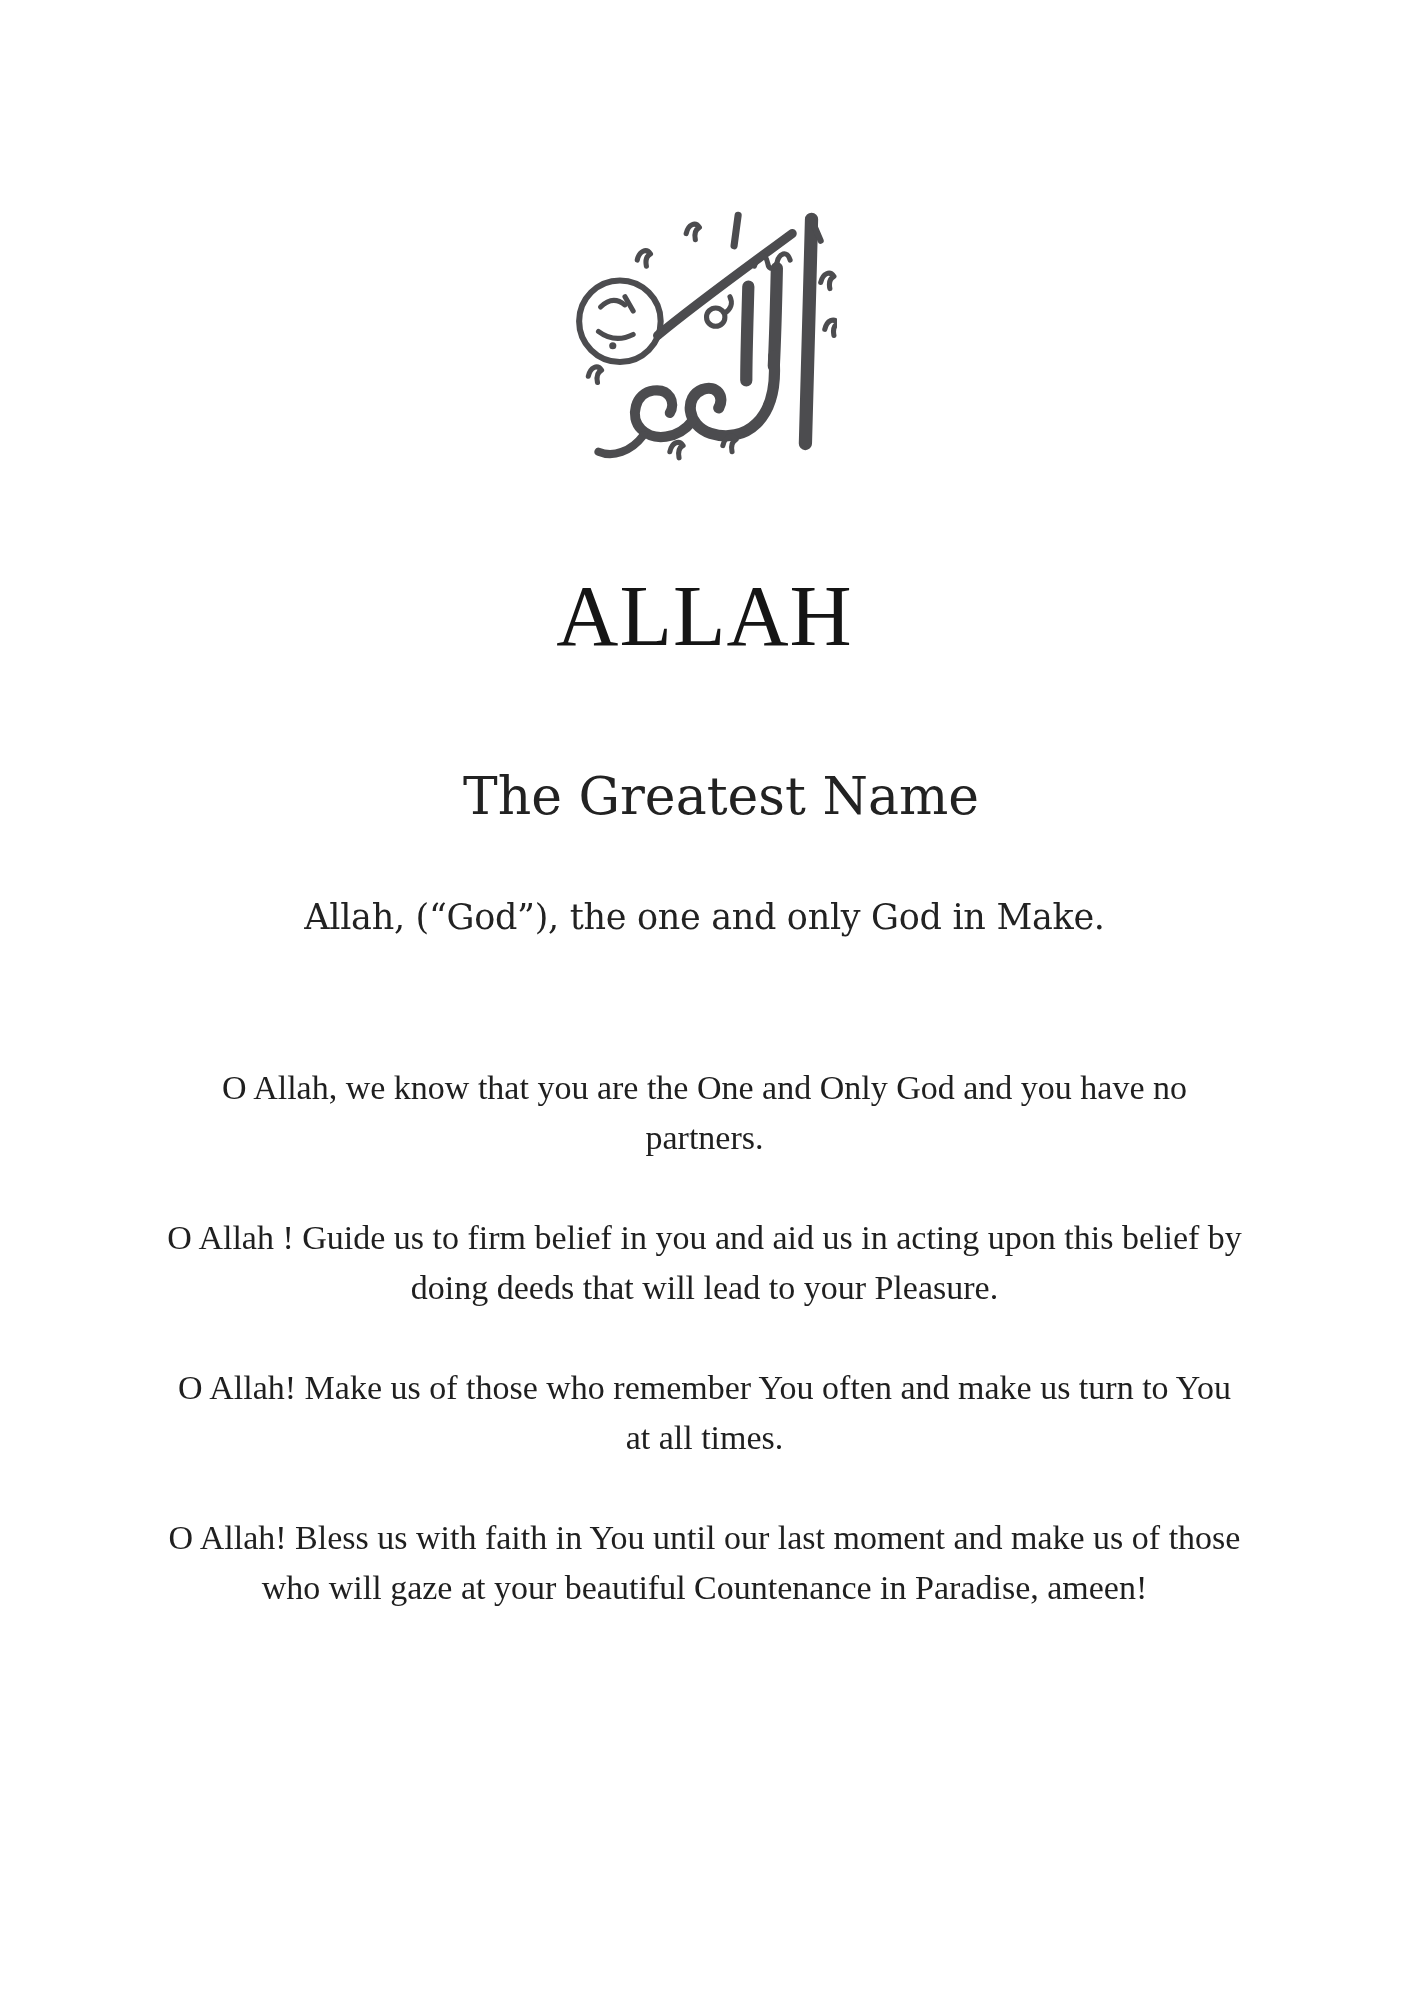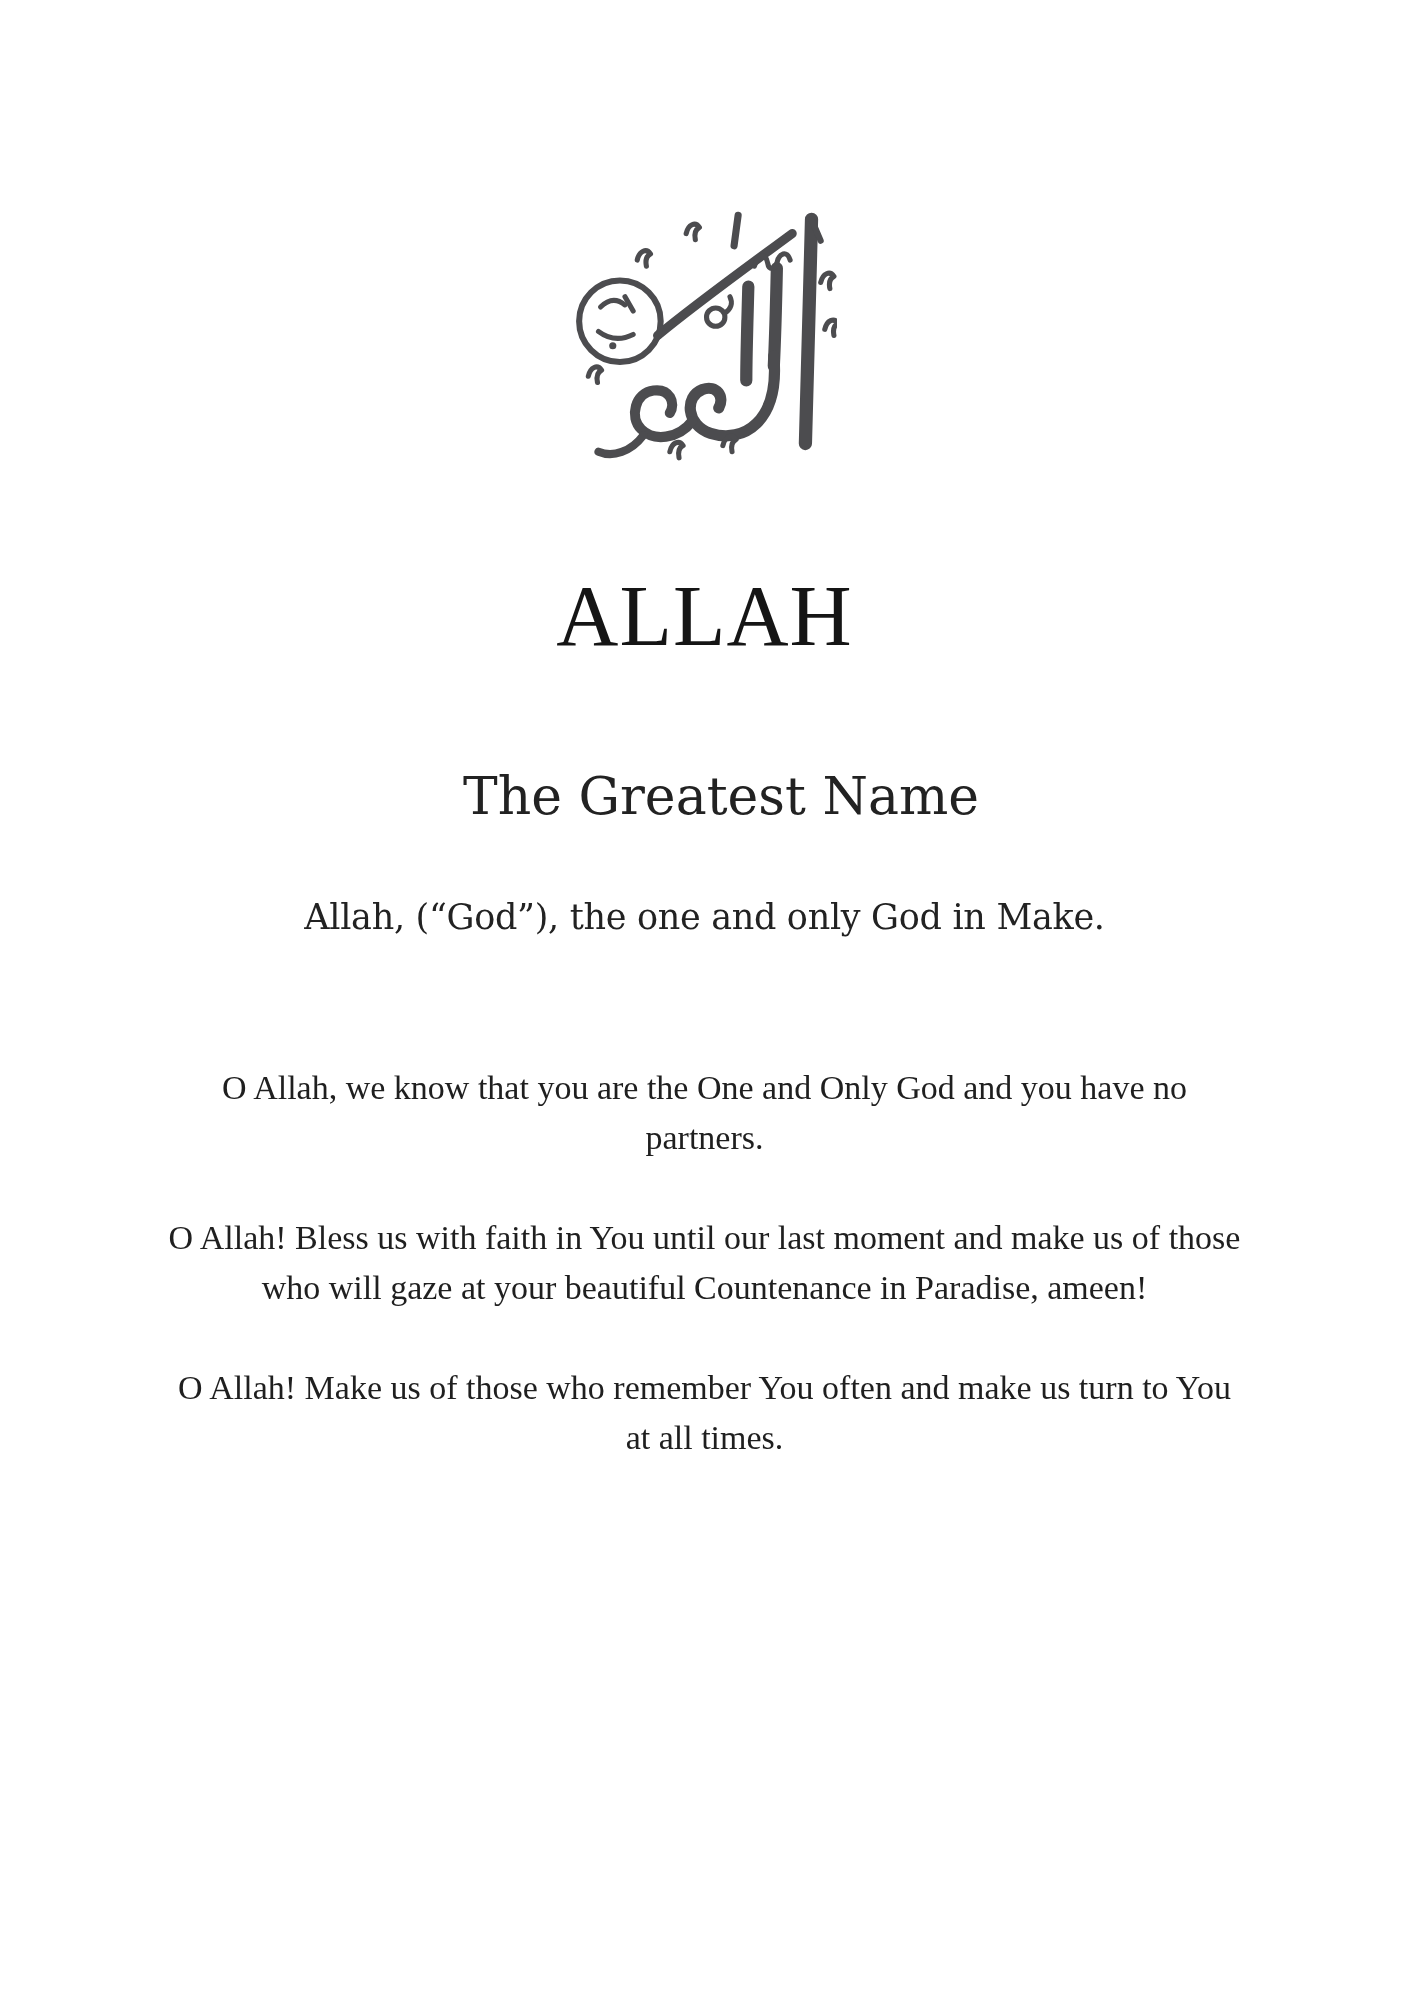--- a/index.html
+++ b/index.html
@@ -115,17 +115,18 @@
   </figure>
 
   <h1 class="title">ALLAH</h1>
 
   <h2 class="subtitle">The Greatest Name</h2>
 
   <p class="tagline">Allah, (“God”), the one and only God in Make.</p>
 
   <section class="prayers">
     <p>O Allah, we know that you are the One and Only God and you have no partners.</p>
+    <p>O Allah ! Guide us to firm belief in you and aid us in acting upon this belief by doing deeds that will lead to your Pleasure.</p>
+    <p>O Allah! Make us of those who remember You often and make us turn to You at all times.</p>
     <p>O Allah! Bless us with faith in You until our last moment and make us of those who will gaze at your beautiful Countenance in Paradise, ameen!</p>
-    <p>O Allah! Make us of those who remember You often and make us turn to You at all times.</p>
   </section>
 
 </div>
 
 </body></html>

